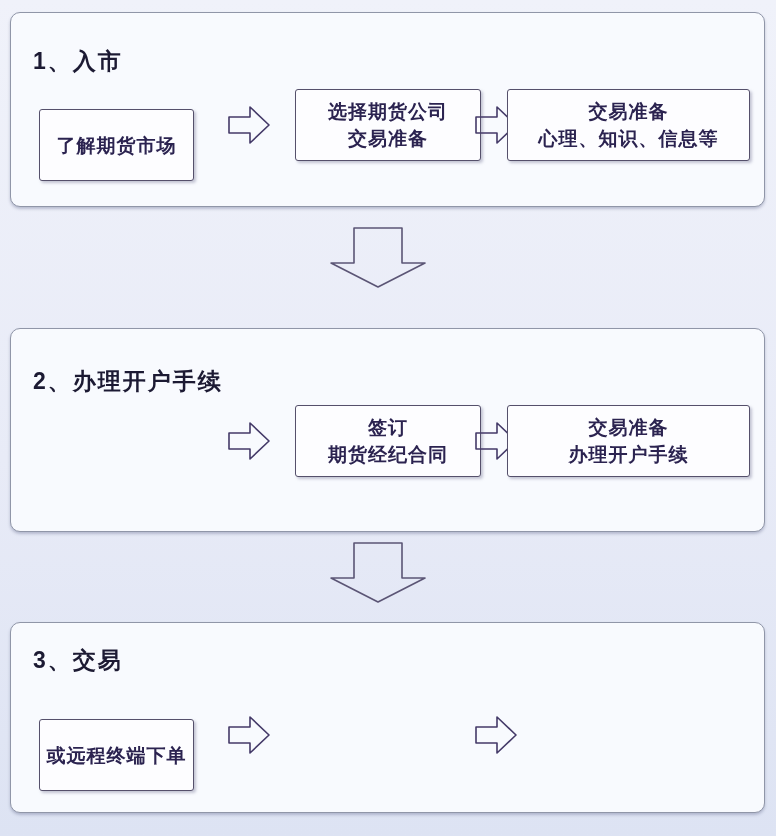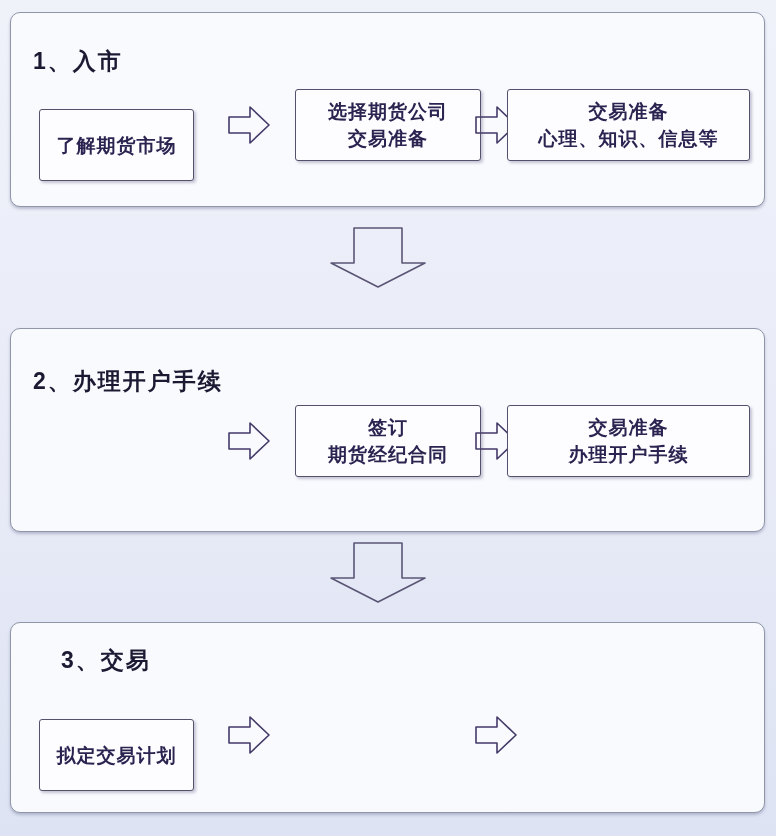--- a/index.html
+++ b/index.html
@@ -35,21 +35,21 @@
     position: absolute;
     left: 22px;
     font-size: 23px;
     font-weight: bold;
     color: #1c1a33;
     letter-spacing: 2px;
     white-space: nowrap;
   }
   #panel-1 .panel-title { top: 33px; }
   #panel-2 .panel-title { top: 21px; margin-top: 16px; }
-  #panel-3 .panel-title { top: 22px; margin-left: 28px; }
+  #panel-3 .panel-title { top: 22px; }
 
   .fbox {
     position: absolute;
     top: 76px;
     height: 72px;
     background: #fdfdff;
     border: 1px solid #55506b;
     border-radius: 3px;
     box-shadow: 2px 2px 3px rgba(115,115,148,0.40);
     display: flex;
@@ -153,21 +153,21 @@
   </section>
 
   <svg class="darrow" id="down-2" width="96" height="61" viewBox="0 0 96 61">
     <path class="arrow-path" d="M24 1 H72 V36 H95 L48 60 L1 36 H24 Z"></path>
   </svg>
 
   <section class="panel" id="panel-3">
     <div class="panel-title">3、交易</div>
 
     <div class="fbox b1">
-      <div class="bl">拟定交易计划</div>
+      <div class="bl">或远程终端下单</div>
       <div class="bl"></div>
     </div>
 
     <svg class="rarrow ra1" width="42" height="40" viewBox="0 0 42 40">
       <path class="arrow-path" d="M1 12 H22 V2 L41 20 L22 38 V28 H1 Z"></path>
     </svg>
 
 
     <svg class="rarrow ra2" width="42" height="40" viewBox="0 0 42 40">
       <path class="arrow-path" d="M1 12 H22 V2 L41 20 L22 38 V28 H1 Z"></path>

